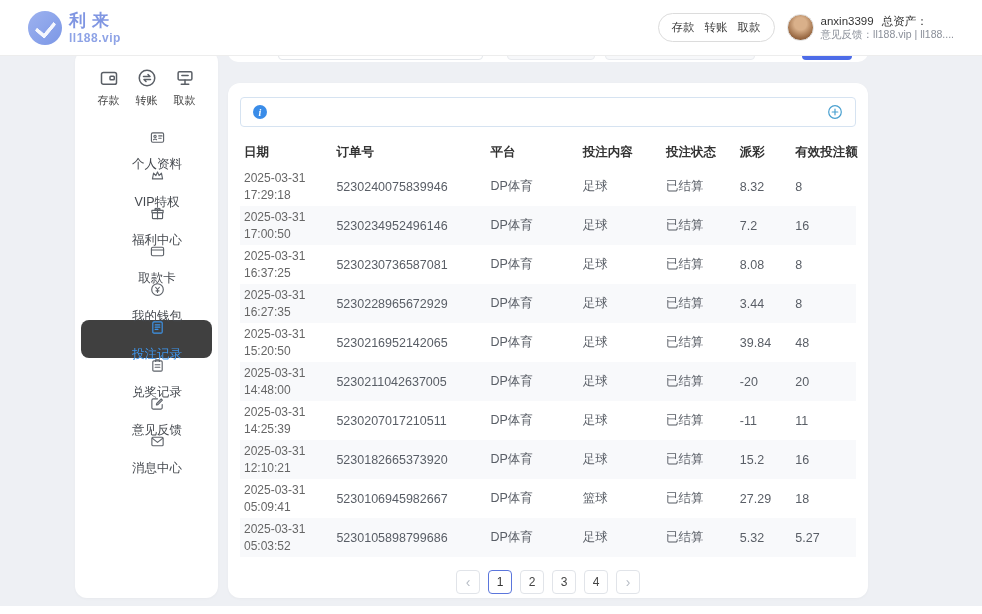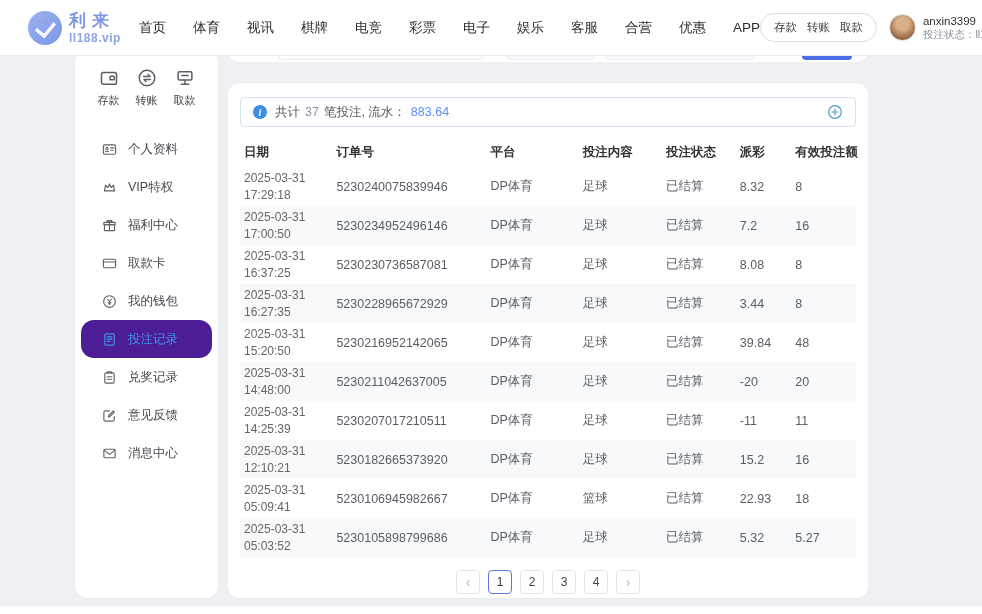--- a/index.html
+++ b/index.html
@@ -36,24 +36,24 @@
 
   
   .sidebar { position:absolute; left:75px; top:-6px; width:143px; bottom:8px;
     background:#fff; border-radius:12px; box-shadow:0 1px 3px rgba(0,0,0,.03); }
   .quick-actions { display:flex; justify-content:center; gap:16px; padding:18px 6px 14px; }
   .qa { display:flex; flex-direction:column; align-items:center; gap:5px; cursor:pointer; color:#555; }
   .qa .icon { color:#5a5f66; }
   .qa-label { font-size:11px; color:#444; }
   .menu { padding:8px 0 0; }
   .menu-item { display:flex; align-items:center; gap:11px; height:38px; padding-left:21px;
-    margin:0 6px; border-radius:8px; cursor:pointer; color:#45494f; }
+    margin:0 6px; border-radius:8px; cursor:pointer; color:#45494f;flex-direction:column; }
   .menu-item .icon { color:#5d6269; display:inline-flex; }
   .menu-label { font-size:12.5px; }
-  .menu-item.active { background:#4c1d95; color:#3d95ec;border-radius:13px; }
+  .menu-item.active { background:#404040; color:#3d95ec; }
   .menu-item.active .icon { color:#3d95ec; }
 
   
   .filter-card { position:absolute; left:228px; top:-20px; width:640px; height:26px;
     background:#fff; border-radius:10px; overflow:hidden; padding:0 14px; }
   .filter-row { display:flex; align-items:flex-start; gap:10px; margin-top:2px; }
   .f-label { width:26px; height:22px; }
   .f-input { width:205px; height:22px; border:1px solid #e3e6ea; border-radius:4px; background:#fff; }
   .f-seg { width:88px; height:22px; border:1px solid #e8eaee; border-radius:4px; background:#f7f8fa; margin-left:14px; }
   .f-seg2 { width:150px; height:22px; border:1px solid #e8eaee; border-radius:4px; background:#f7f8fa; }
@@ -98,47 +98,33 @@
 <div class="stage">
 
   <div class="header">
     <div class="logo">
       <div class="logo-mark"></div>
       <div class="logo-text">
         <span class="logo-title">利来</span>
         <span class="logo-sub">ll188.vip</span>
       </div>
     </div>
-    <div class="nav">
-        <div class="nav-item">首页</div>
-        <div class="nav-item">体育</div>
-        <div class="nav-item">视讯</div>
-        <div class="nav-item">棋牌</div>
-        <div class="nav-item">电竞</div>
-        <div class="nav-item">彩票</div>
-        <div class="nav-item">电子</div>
-        <div class="nav-item">娱乐</div>
-        <div class="nav-item">客服</div>
-        <div class="nav-item">合营</div>
-        <div class="nav-item">优惠</div>
-        <div class="nav-item">APP</div>
-      </div>
     <div class="quick-pill">
         <span>存款</span>
         <span>转账</span>
         <span>取款</span>
       </div>
     <div class="avatar"></div>
     <div class="user-info">
       <div class="user-line1">
         <span class="user-name">anxin3399</span>
         <span><span>总资产：</span> </span>
       </div>
       <div class="user-line2">
-        <span><span>投注状态：</span><span>ll188.vip | ll188....</span></span>
+        <span><span>意见反馈：</span><span>ll188.vip | ll188....</span></span>
 
       </div>
     </div>
   </div>
 
   <div class="content">
 
     <div class="sidebar">
       <div class="quick-actions">
           <div class="qa">
@@ -260,26 +246,20 @@
         <div class="f-input"></div>
         <div class="f-seg"></div>
         <div class="f-seg2"></div>
         <button class="f-btn" style="background: rgb(77, 108, 232);"></button>
       </div>
     </div>
 
     <div class="main-card">
       <div class="summary-bar">
         <span class="info-ic" style="background: rgb(58, 140, 232);">i</span>
-        <span class="summary-text">
-          <span>共计</span>
-            <span class="sum-count">37</span>
-            <span>笔投注, 流水：</span>
-            <span class="sum-flow" style="color: rgb(91, 143, 249);">883.64</span>
-        </span>
         <span class="plus-ic icon" style="color: rgb(73, 160, 208);">
             <svg viewBox="0 0 16 16" width="16" height="16" fill="none" stroke="currentColor" stroke-width="1.2" stroke-linecap="round" stroke-linejoin="round">
               <circle cx="8" cy="8" r="6.3"></circle>
               <path d="M8 5.2v5.6M5.2 8h5.6"></path>
             </svg>
           </span>
       </div>
 
       <table class="bets">
         <colgroup>
@@ -401,21 +381,21 @@
             </tr>
             <tr>
               <td>
                 <div class="cell-date">2025-03-31</div>
                 <div class="cell-date">05:09:41</div>
               </td>
               <td>5230106945982667</td>
               <td>DP体育</td>
               <td>篮球</td>
               <td>已结算</td>
-              <td>22.93</td>
+              <td>27.29</td>
               <td>18</td>
             </tr>
             <tr>
               <td>
                 <div class="cell-date">2025-03-31</div>
                 <div class="cell-date">05:03:52</div>
               </td>
               <td>5230105898799686</td>
               <td>DP体育</td>
               <td>足球</td>

